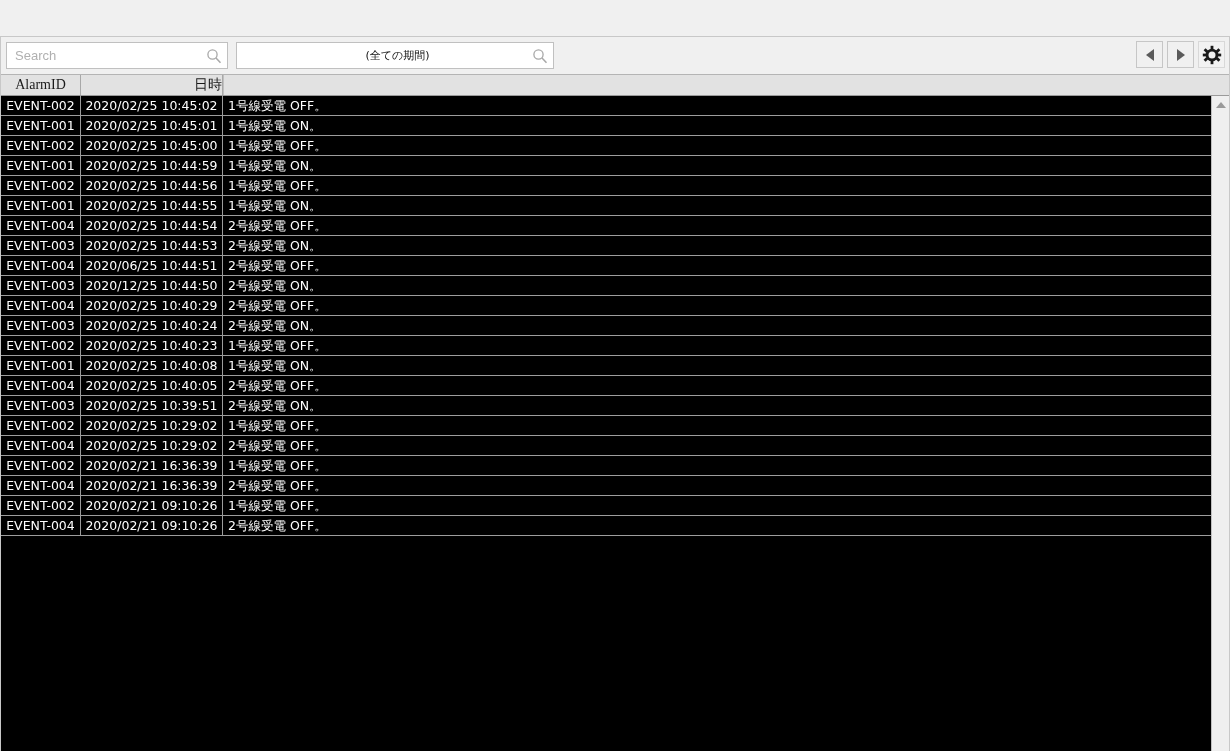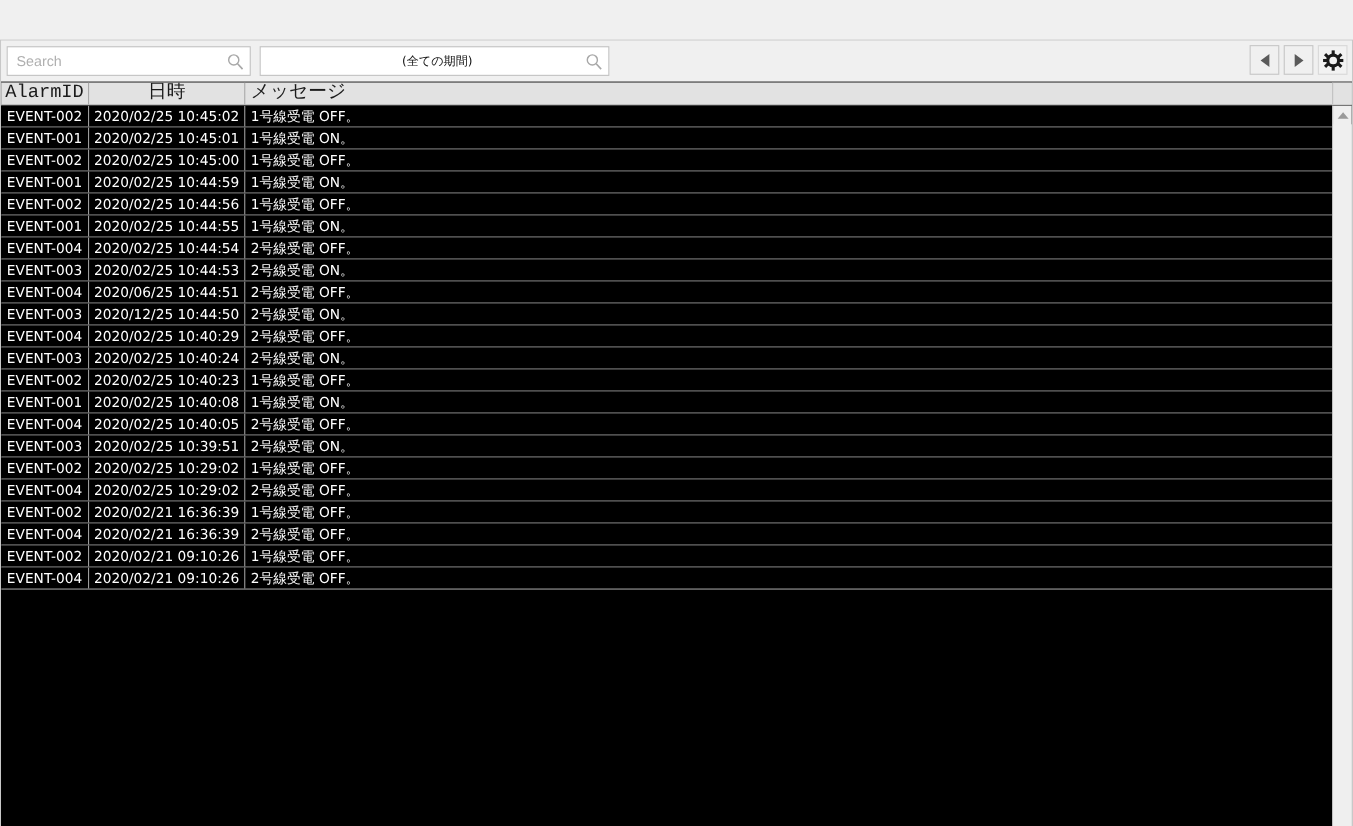--- a/index.html
+++ b/index.html
@@ -124,31 +124,31 @@
   }
 
   .hdr-row {
     display: flex;
     height: 21px;
     flex: 0 0 21px;
     background: #e2e2e2;
     border-bottom: 1px solid #9a9a9a;
   }
   .hdr-cell {
-    font-size: 17px;
+    font-size: 14px;
     color: #1a1a1a;
     line-height: 20px;
     border-right: 1px solid #a8a8a8;
     text-align: center;
     overflow: hidden;
     white-space: nowrap;
-    font-family: Liberation Mono, monospace;
+    font-family: Liberation Serif, serif;
   }
   .hdr-cell.c0 { width: 80px;  flex: 0 0 80px; }
-  .hdr-cell.c1 { width: 142px; flex: 0 0 142px; }
+  .hdr-cell.c1 { width: 142px; flex: 0 0 142px; text-align: right; }
   .hdr-cell.c2 { flex: 1 1 auto; text-align: left; padding-left: 5px; border-right: none; }
   .hdr-spacer {
     width: 18px; flex: 0 0 18px;
     background: #e2e2e2;
     border-left: 1px solid #c0c0c0;
   }
 
   .body-area {
     flex: 1 1 auto;
     display: flex;
@@ -254,21 +254,20 @@
         </svg>
       </div>
     </div>
   </div>
 
   <div class="grid-wrap">
 
     <div class="hdr-row">
       <div class="hdr-cell c0">AlarmID</div>
       <div class="hdr-cell c1">日時</div>
-      <div class="hdr-cell c2">メッセージ</div>
       <div class="hdr-spacer"></div>
     </div>
 
     <div class="body-area">
       <div class="rows" id="rows">
           <div class="row">
             <div class="cell c0">EVENT-002</div>
             <div class="cell c1">2020/02/25 10:45:02</div>
             <div class="cell c2">1号線受電 OFF。</div>
           </div>

